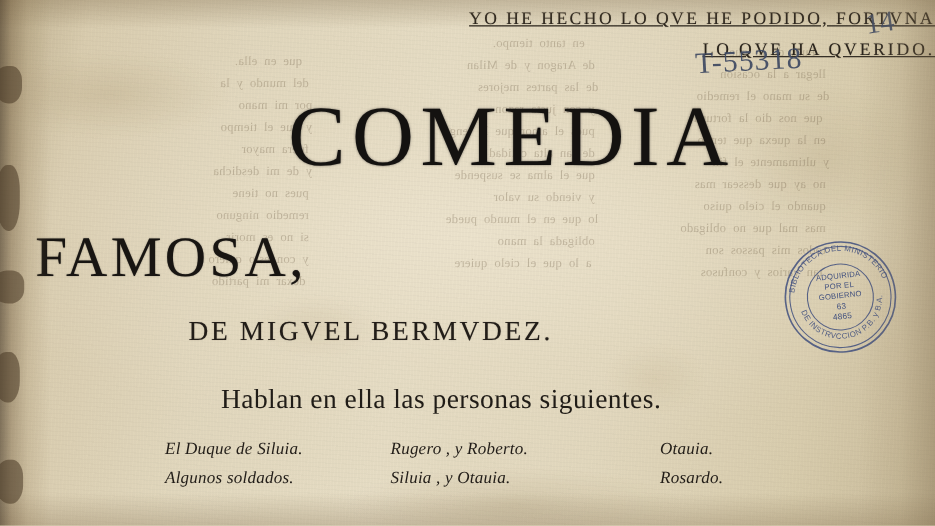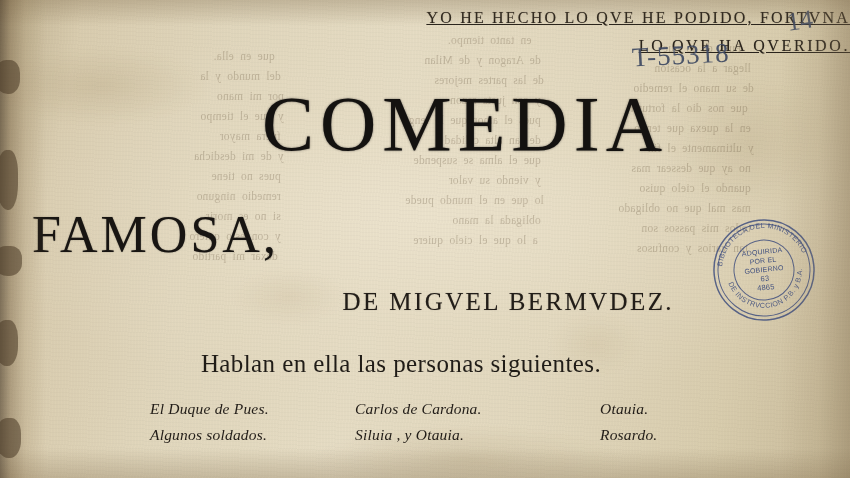--- a/index.html
+++ b/index.html
@@ -148,21 +148,21 @@
     letter-spacing: 3px;
     color: #181512;
     text-shadow: 0 0 1.2px rgba(20,18,16,.5);
     margin-left: 32px;
   }
 
   .author {
     position: absolute;
     left: 0; top: 288px;
     width: 674px;
-    text-align: right;
+    text-align: center;
     font-size: 25px;
     letter-spacing: 2.4px;
     color: #221d18;
     text-shadow: 0 0 1px rgba(30,24,18,.35);
   }
 
   .dramatis-head {
     position: absolute;
     left: 0; top: 350px;
     width: 802px;
@@ -284,22 +284,22 @@
 
     <div class="title-main">COMEDIA</div>
 
     <div class="title-sub">FAMOSA,</div>
 
     <div class="author">DE MIGVEL BERMVDEZ.</div>
 
     <div class="dramatis-head">Hablan en ella las personas siguientes.</div>
 
     <div class="cast">
-      <span>El Duque de Pues.</span>
-      <span>Carlos de Cardona.</span>
+      <span>El Duque de Siluia.</span>
+      <span>Rugero , y Roberto.</span>
       <span>Otauia.</span>
       <span>Algunos soldados.</span>
       <span>Siluia , y Otauia.</span>
       <span>Rosardo.</span>
     </div>
   </div>
 
   <div class="shelfmark">T-55318</div>
   <div class="foliation">14</div>
 

